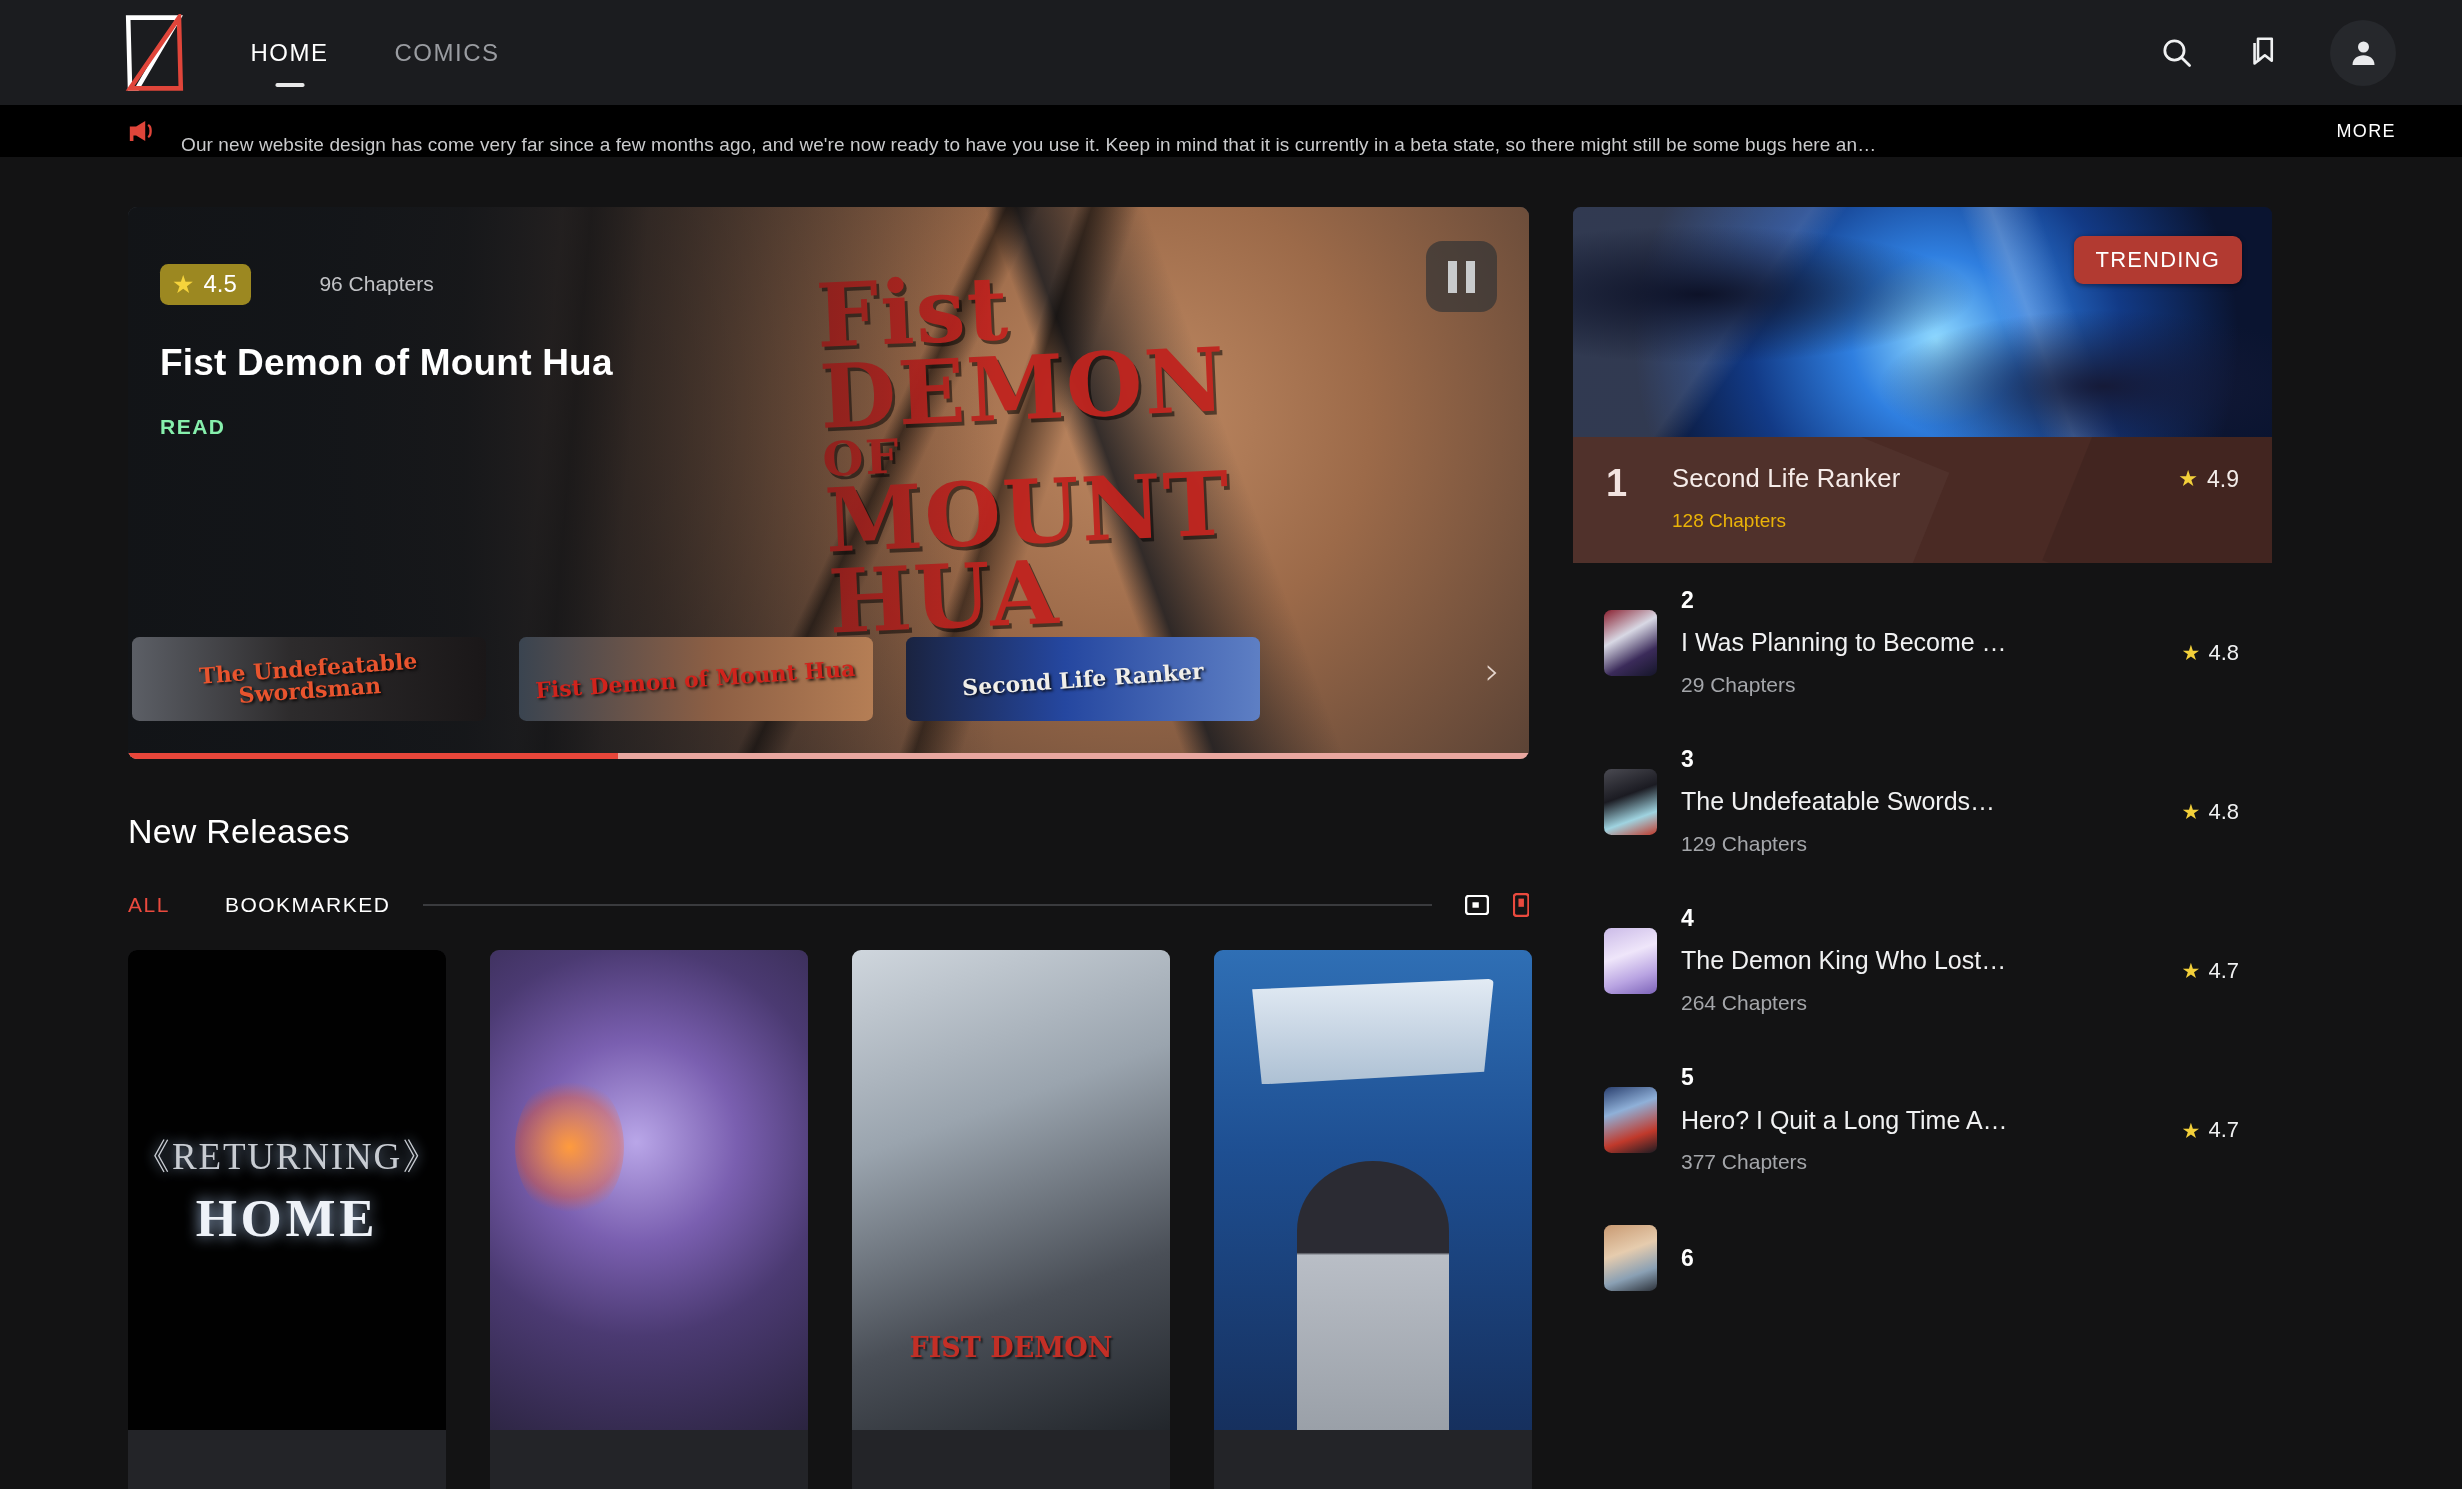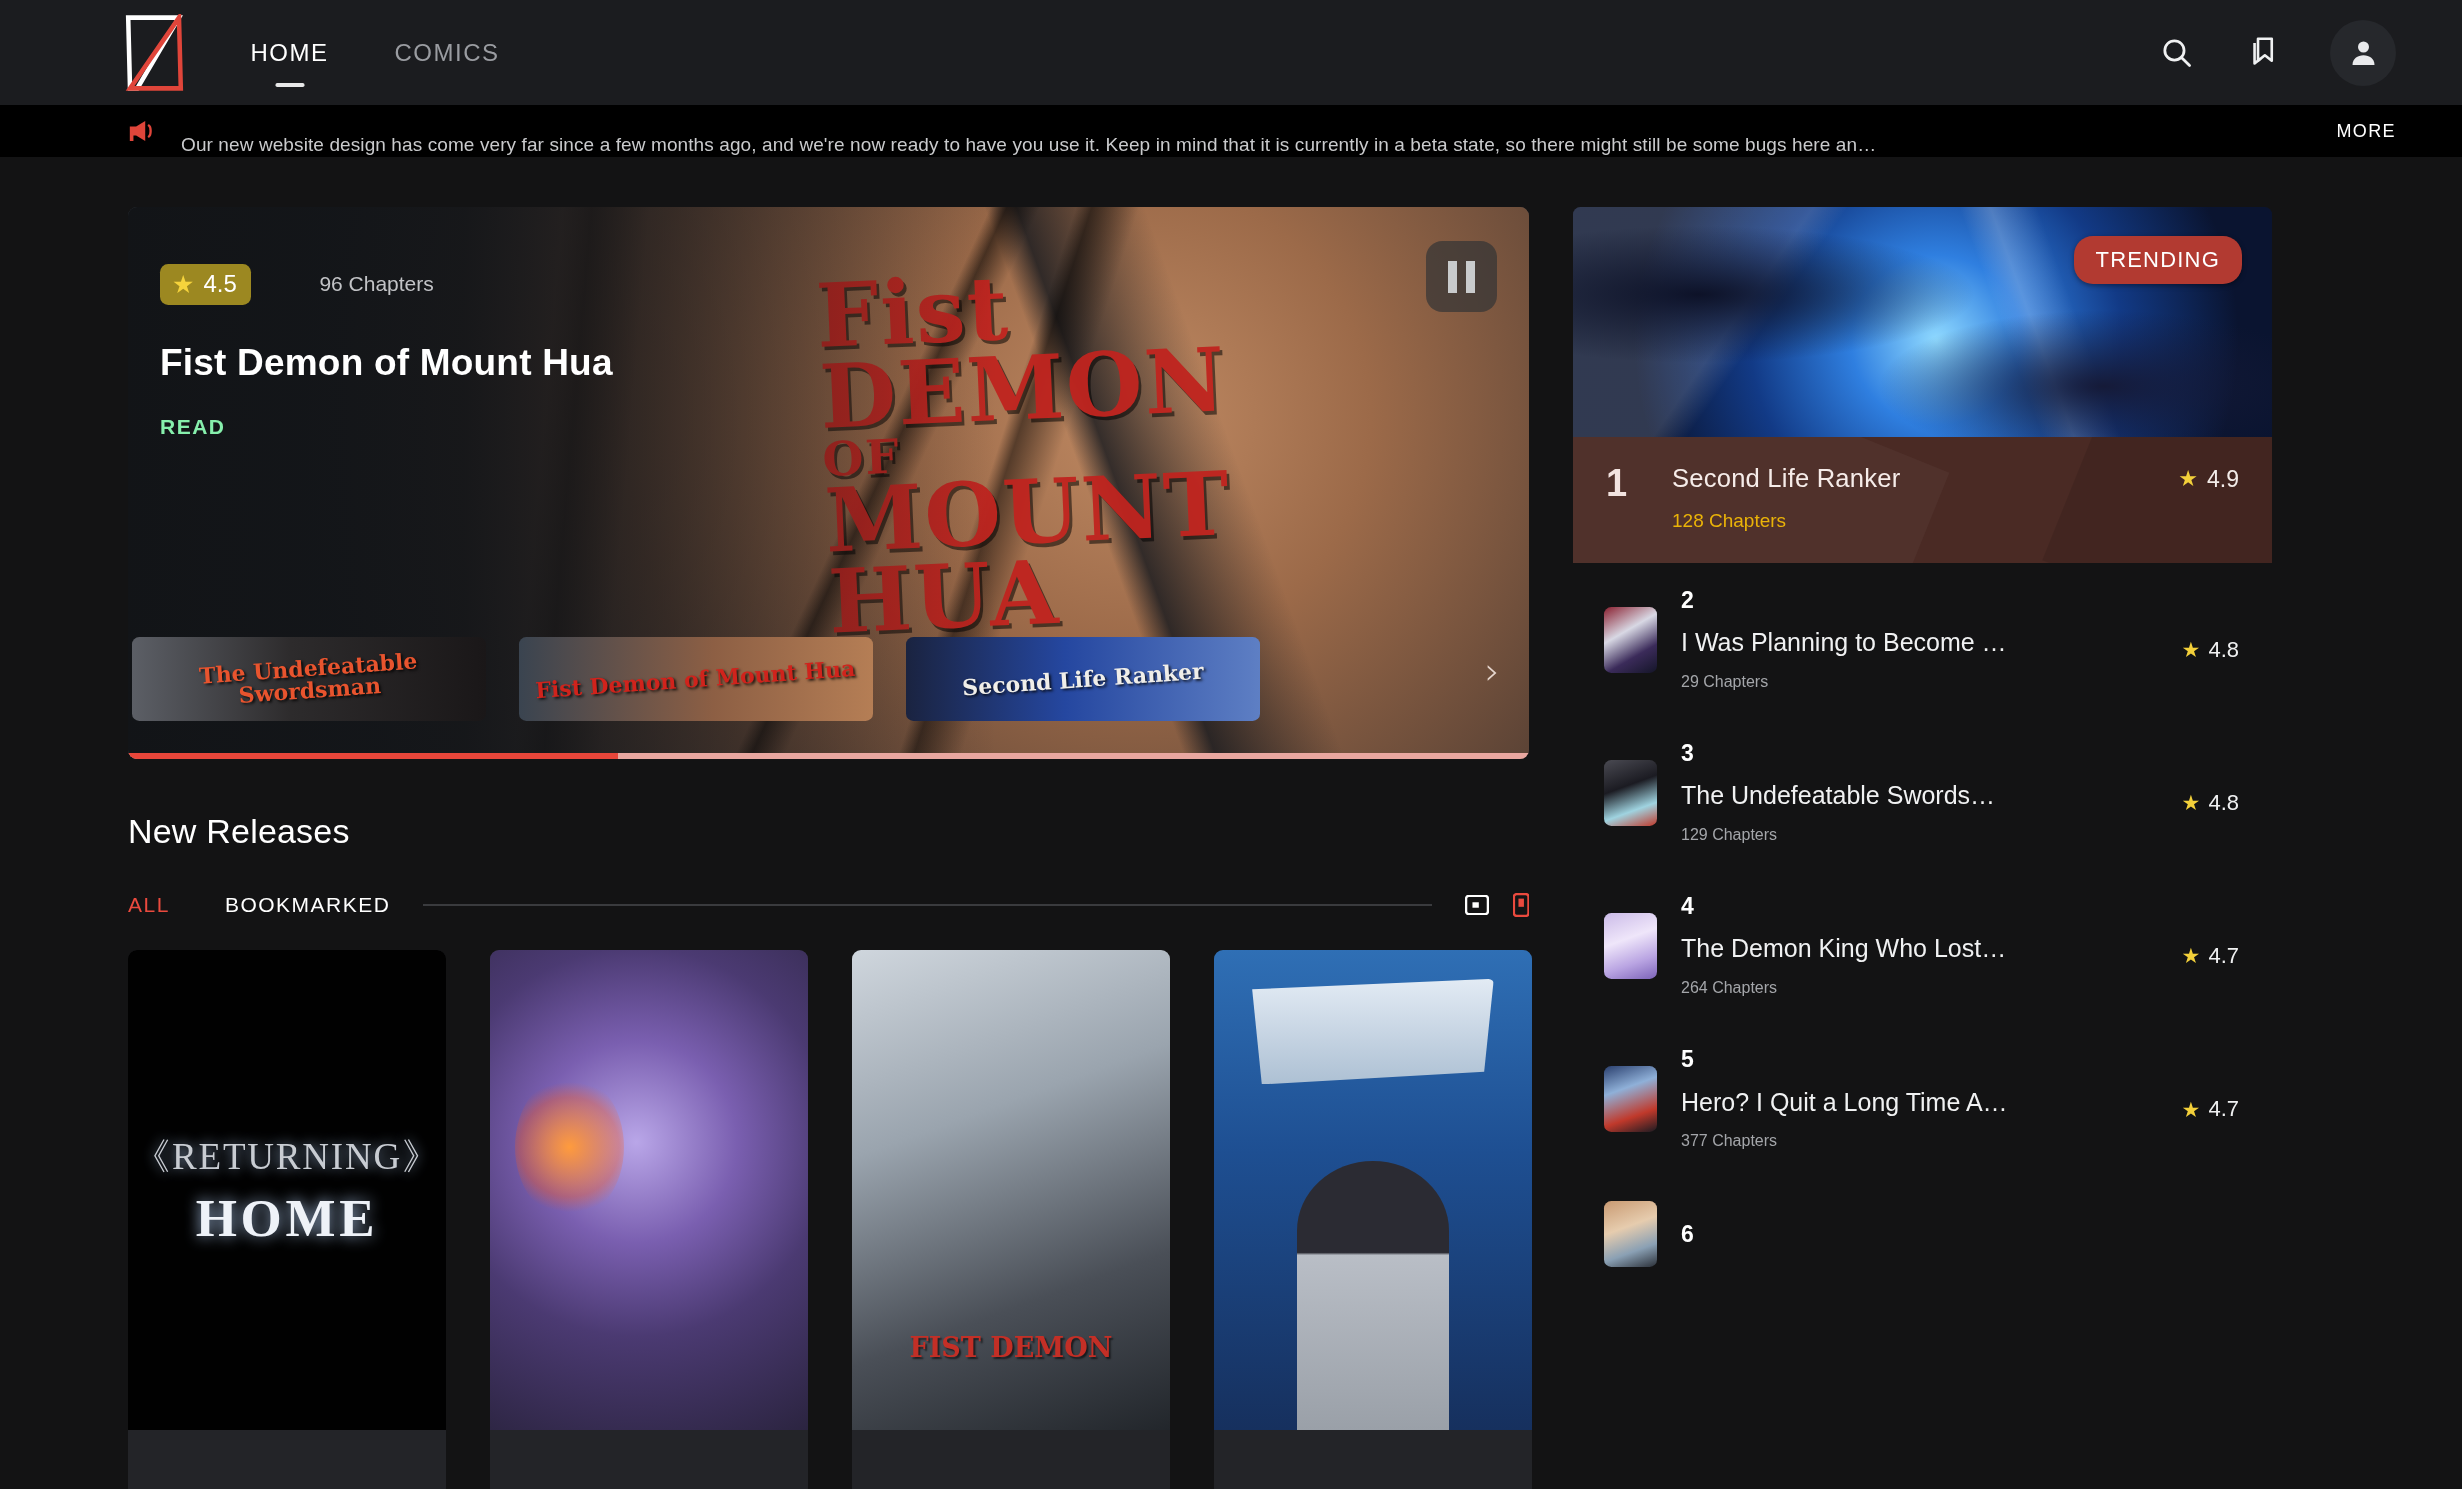--- a/index.html
+++ b/index.html
@@ -180,21 +180,21 @@
   }
   .trend-hero::before { content:""; position:absolute; inset:0;
     background:
       radial-gradient(ellipse at 18% 38%, #0d1228 0%, rgba(13,18,40,0) 34%),
       radial-gradient(ellipse at 76% 78%, #151a38 0%, rgba(21,26,56,0) 30%),
       linear-gradient(125deg, rgba(255,255,255,.16) 28%, transparent 32%),
       linear-gradient(70deg, transparent 60%, rgba(255,255,255,.22) 64%, transparent 70%);
   }
   .trend-badge {
     position: absolute; right: 30px; top: 29px; background: #b23a31;
-    border-radius: 19px; padding: 11px 22px; font-size: 22px; letter-spacing: 1.2px;
+    border-radius: 9px; padding: 11px 22px; font-size: 22px; letter-spacing: 1.2px;
     font-weight: 500; color: #fff; box-shadow: 0 1.8px 5.5px rgba(0,0,0,.4);
   }
   .trend-first {
     background: #4a2a24; padding: 27px 33px 31px 33px; display: flex; align-items: flex-start;
     position: relative; overflow: hidden; cursor: pointer;
   }
   .trend-first::before { content:""; position:absolute; left:-10%; top:-40%; width:60%; height:180%; background:rgba(255,255,255,.035); transform:rotate(22deg); }
   .trend-first::after  { content:""; position:absolute; right:-6%; top:-40%; width:34%; height:180%; background:rgba(0,0,0,.10); transform:rotate(22deg); }
   .tf-rank { font-size: 38px; font-weight: 700; color: #f2e3e0; width: 66px; flex:0 0 auto; position:relative; z-index:1; line-height:1; }
   .tf-body { flex: 1 1 auto; position:relative; z-index:1; }
@@ -210,21 +210,21 @@
   }
   .ti-thumb { width: 53px; height: 66px; border-radius: 7.3px; flex:0 0 auto; overflow:hidden; }
   .th1 { background: linear-gradient(150deg,#8a2030 0%, #d8d8e4 38%, #3b2b5a 70%, #141528 100%); }
   .th2 { background: linear-gradient(160deg,#4a4a52 0%, #1b1b22 40%, #9fd3e0 72%, #c0392b 100%); }
   .th3 { background: linear-gradient(160deg,#cbbbe8 0%, #efe6fa 40%, #b9a4e2 72%, #7c63b8 100%); }
   .th4 { background: linear-gradient(160deg,#2a3f6e 0%, #8fb0d8 35%, #c0392b 72%, #1b1b22 100%); }
   .th5 { background: linear-gradient(160deg,#c99a72 0%, #e6ccae 40%, #8aa0b4 72%, #2b3038 100%); }
   .ti-body { flex: 1 1 auto; min-width: 0; }
   .ti-rank { font-size: 23px; font-weight: 700; color: #ffffff; line-height: 1; }
   .ti-name { font-size: 25px; color: #f0f1f2; margin-top: 16.4px; white-space: nowrap; overflow: hidden; text-overflow: ellipsis; }
-  .ti-ch { font-size: 16px; color: #a4a6aa; margin-top: 15.5px; }
+  .ti-ch { font-size: 21px; color: #a4a6aa; margin-top: 15.5px; }
   .ti-rate { display: flex; align-items: center; gap: 8.2px; flex:0 0 auto; padding-top: 20px; }
   .ti-rate .star { color: #f3d03a; font-size: 21px; line-height: 1; }
   .ti-rate .val { font-size: 22px; color: #f0f1f2; }
 </style>
 </head>
 <body>
 
 <div class="topnav">
   <div class="logo">
     <svg viewBox="0 0 78 86" width="71" height="78">

